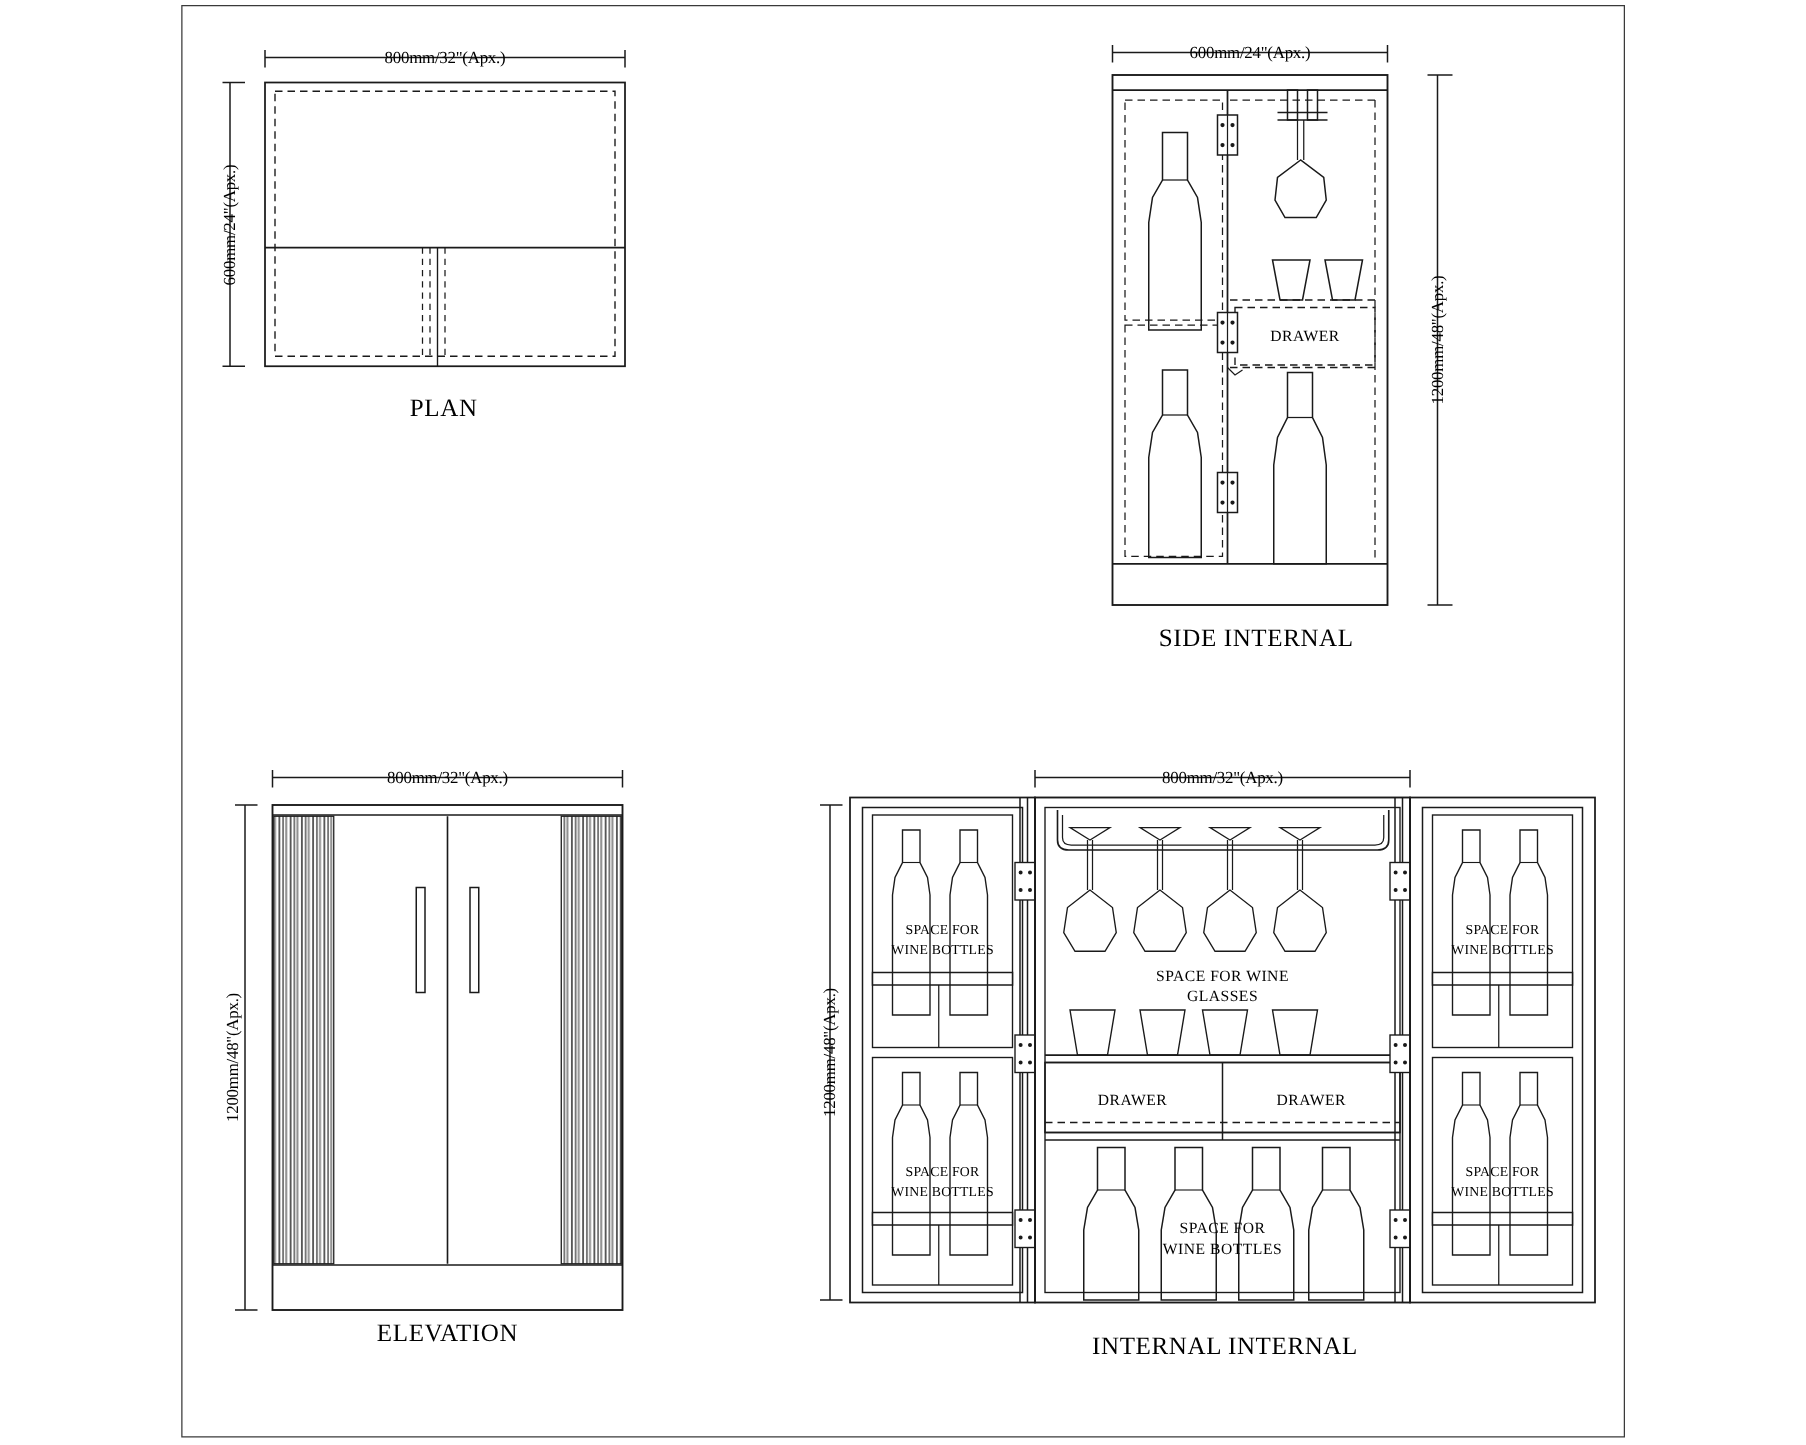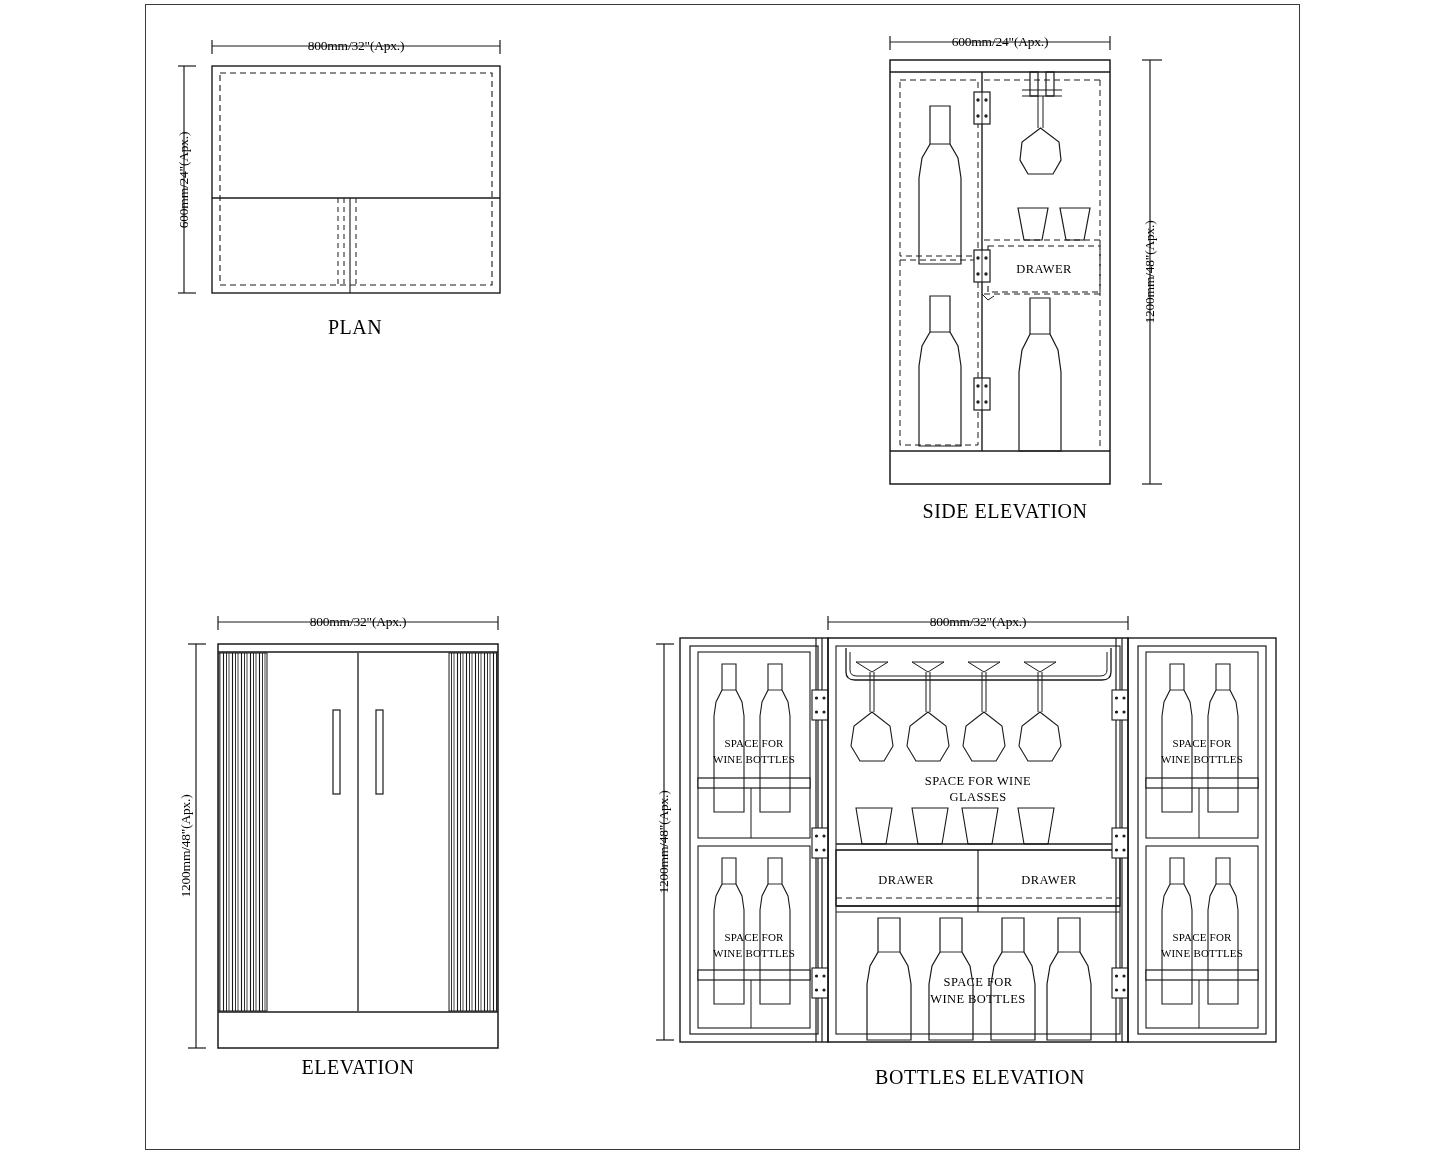--- a/index.html
+++ b/index.html
@@ -174,21 +174,21 @@
         </g>
         <g>
           <path d="M160 272 L180 272 L180 308 L188 324 L191 346 L191 425 L149 425 L149 346 L152 324 L160 308 Z" stroke-width="1.2"></path>
           <line x1="160" y1="308" x2="180" y2="308" stroke-width="1"></line>
         </g>
       </g>
       <text class="dimtxt" x="130" y="20" text-anchor="middle" fill="#000">600mm/24"(Apx.)</text>
       <text class="dimtxt" x="284" y="246" text-anchor="middle" fill="#000" transform="rotate(-90 284 246)">1200mm/48"(Apx.)</text>
       <text class="lbl" x="174" y="247" text-anchor="middle" fill="#000">DRAWER</text>
     </svg>
-    <div class="cap" style="left:10px;top:474px;width:250px;">SIDE ELEVATION</div>
+    <div class="cap" style="left:10px;top:474px;width:250px;">SIDE INTERNAL</div>
   </div>
 
   <div class="view" style="left:168px;top:600px;">
     <svg width="380" height="470" viewBox="0 0 380 470">
       <defs>
         <pattern id="flutes" width="9" height="10" patternUnits="userSpaceOnUse">
           <rect width="9" height="10" fill="#ffffff"></rect>
           <line x1="1.5" y1="0" x2="1.5" y2="10" stroke="#1a1a1a" stroke-width="1.1"></line>
           <line x1="4.5" y1="0" x2="4.5" y2="10" stroke="#1a1a1a" stroke-width="0.9"></line>
           <line x1="7" y1="0" x2="7" y2="10" stroke="#8c8c8c" stroke-width="1.6"></line>
@@ -416,16 +416,16 @@
 
       <text class="lbl-sm" x="104" y="341" text-anchor="middle" fill="#000">SPACE FOR</text>
       <text class="lbl-sm" x="104" y="357" text-anchor="middle" fill="#000">WINE BOTTLES</text>
 
       <text class="lbl-sm" x="552" y="147" text-anchor="middle" fill="#000">SPACE FOR</text>
       <text class="lbl-sm" x="552" y="163" text-anchor="middle" fill="#000">WINE BOTTLES</text>
 
       <text class="lbl-sm" x="552" y="341" text-anchor="middle" fill="#000">SPACE FOR</text>
       <text class="lbl-sm" x="552" y="357" text-anchor="middle" fill="#000">WINE BOTTLES</text>
     </svg>
-    <div class="cap" style="left:180px;top:466px;width:300px;">BOTTLES ELEVATION</div>
+    <div class="cap" style="left:180px;top:466px;width:300px;">INTERNAL INTERNAL</div>
   </div>
 
 </div>
 
 </body></html>

